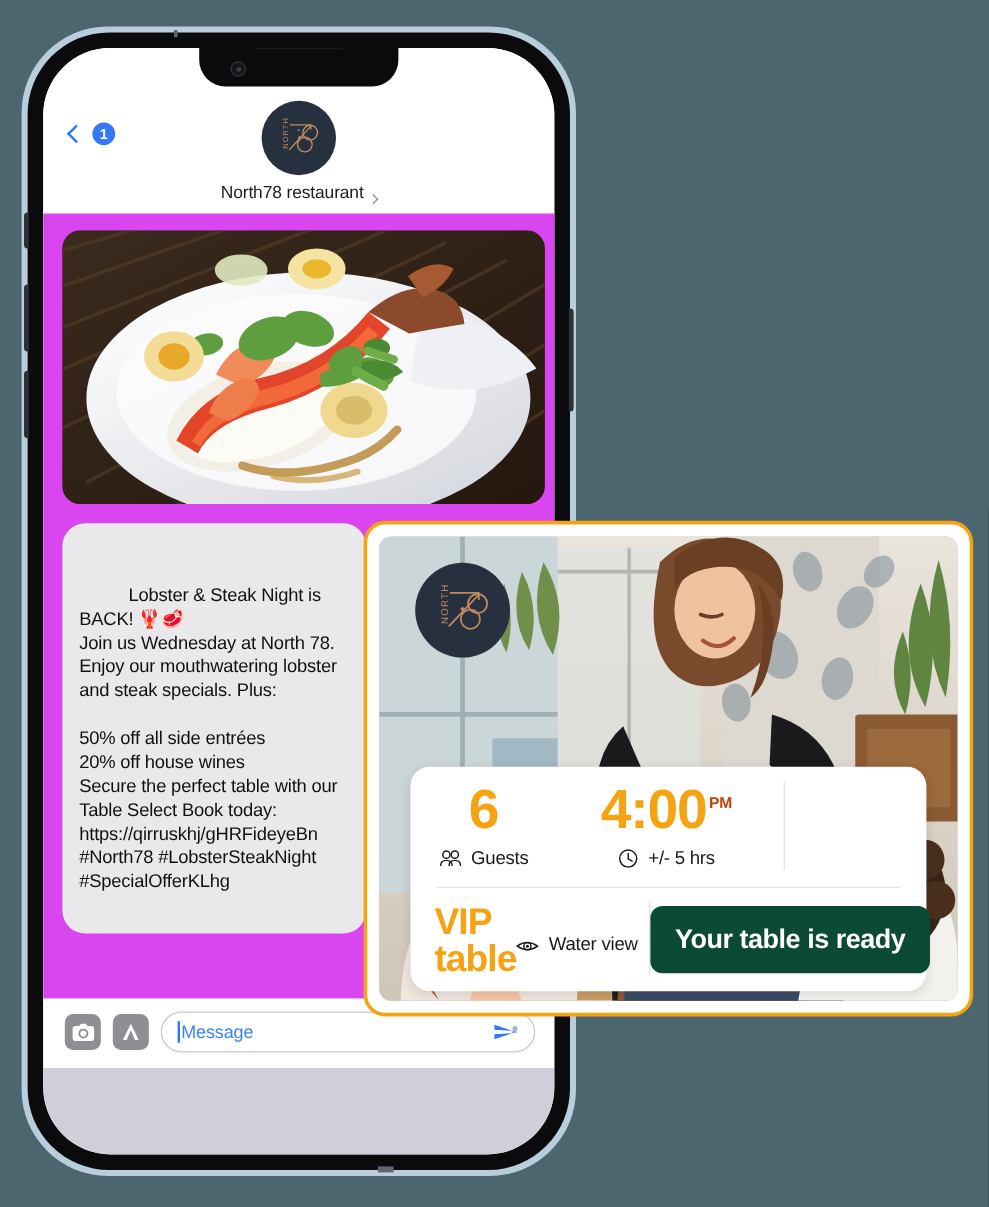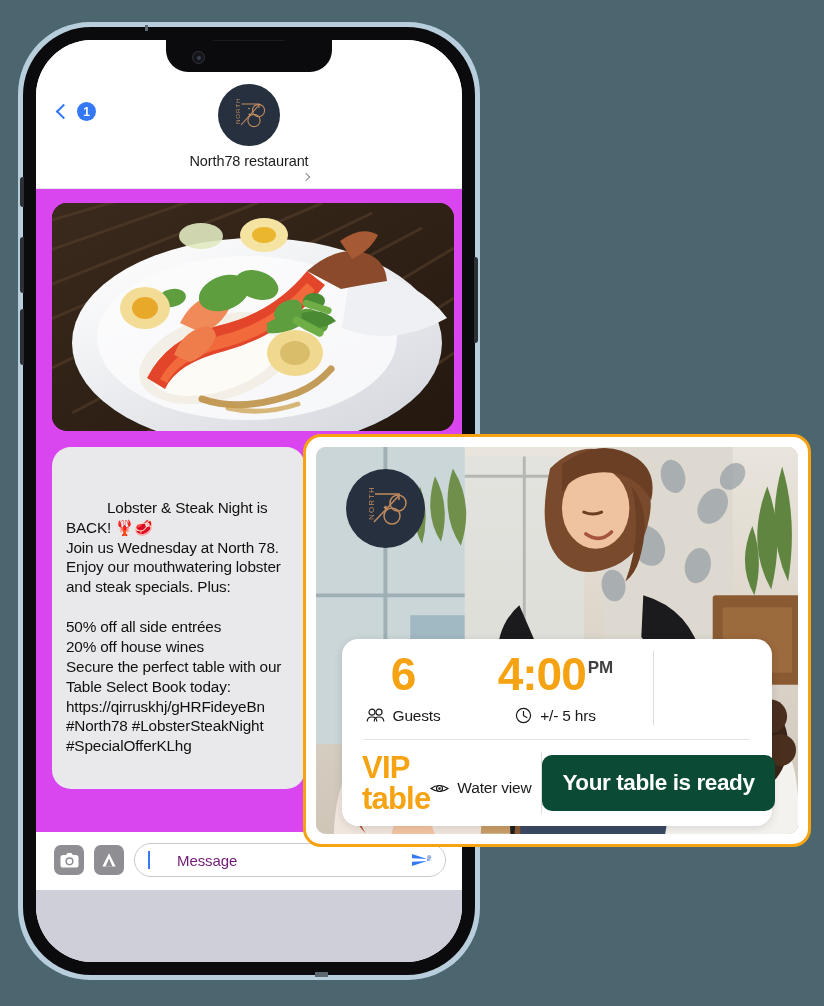--- a/index.html
+++ b/index.html
@@ -134,21 +134,20 @@
     background: #26303f;
     display: flex; align-items: center; justify-content: center;
     overflow: hidden;
   }
   .hdr-name {
     margin-top: 7px;
     font-size: 14.5px;
     color: #1c1c1e;
     display: flex; align-items: flex-end; gap: 5px;
     letter-spacing: -0.1px;
-    flex-direction: column;
   }
   .chev-right {
     width: 6px; height: 6px;
     border-right: 1.6px solid #8a8a8e;
     border-top: 1.6px solid #8a8a8e;
     transform: rotate(45deg);
     display:inline-block;
   }
 
   
@@ -218,24 +217,23 @@
     padding: 0 12px 0 13px;
     position: relative;
   }
   .caret {
     width: 2px; height: 18px;
     background: #3478f6;
     flex: 0 0 auto;
   }
   .msg-placeholder {
     font-size: 15px;
-    color: #701a75;
+    color: #3b82f6;
     letter-spacing: -0.1px;
-    margin-left: 14px;
-    padding-left: 13px;
+    margin-left: 1px;
   }
   .send-btn {
     margin-left: auto;
     cursor: pointer;
     display:flex; align-items:center;
   }
   .keyboard-area {
     flex: 0 0 auto;
     height: 72px;
     background: #cfcfda;
@@ -303,23 +301,23 @@
     color: #f5a312;
     font-weight: 700;
     line-height: 1;
     letter-spacing: -1px;
     white-space: nowrap;
   }
   .dval.guests-num { font-size: 46px; }
   .dval.time-num   { font-size: 46px; }
   .dval.date-num   { font-size: 44px; }
   .sup {
-    font-size: 17px;
+    font-size: 13px;
     font-weight: 700;
-    color: #404040;
+    color: #c2410c;
     vertical-align: super;
     letter-spacing: 0;
     margin-left: 2px;
     margin-top: 27px;
   }
   .dsub {
     margin-top: 10px;
     display: flex;
     align-items: center;
     gap: 8px;

